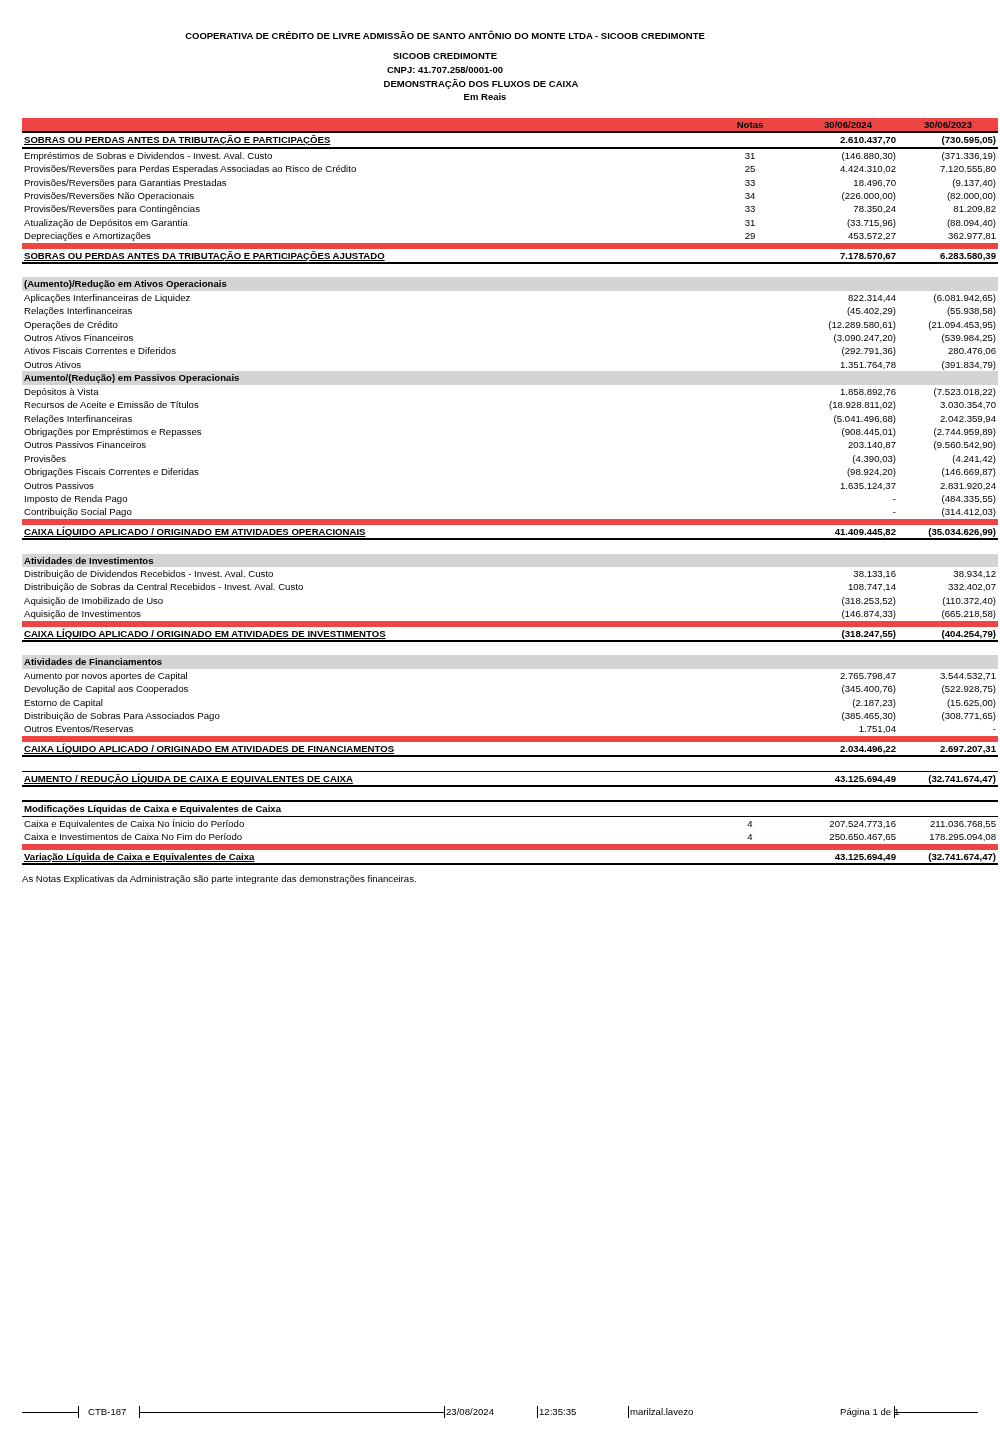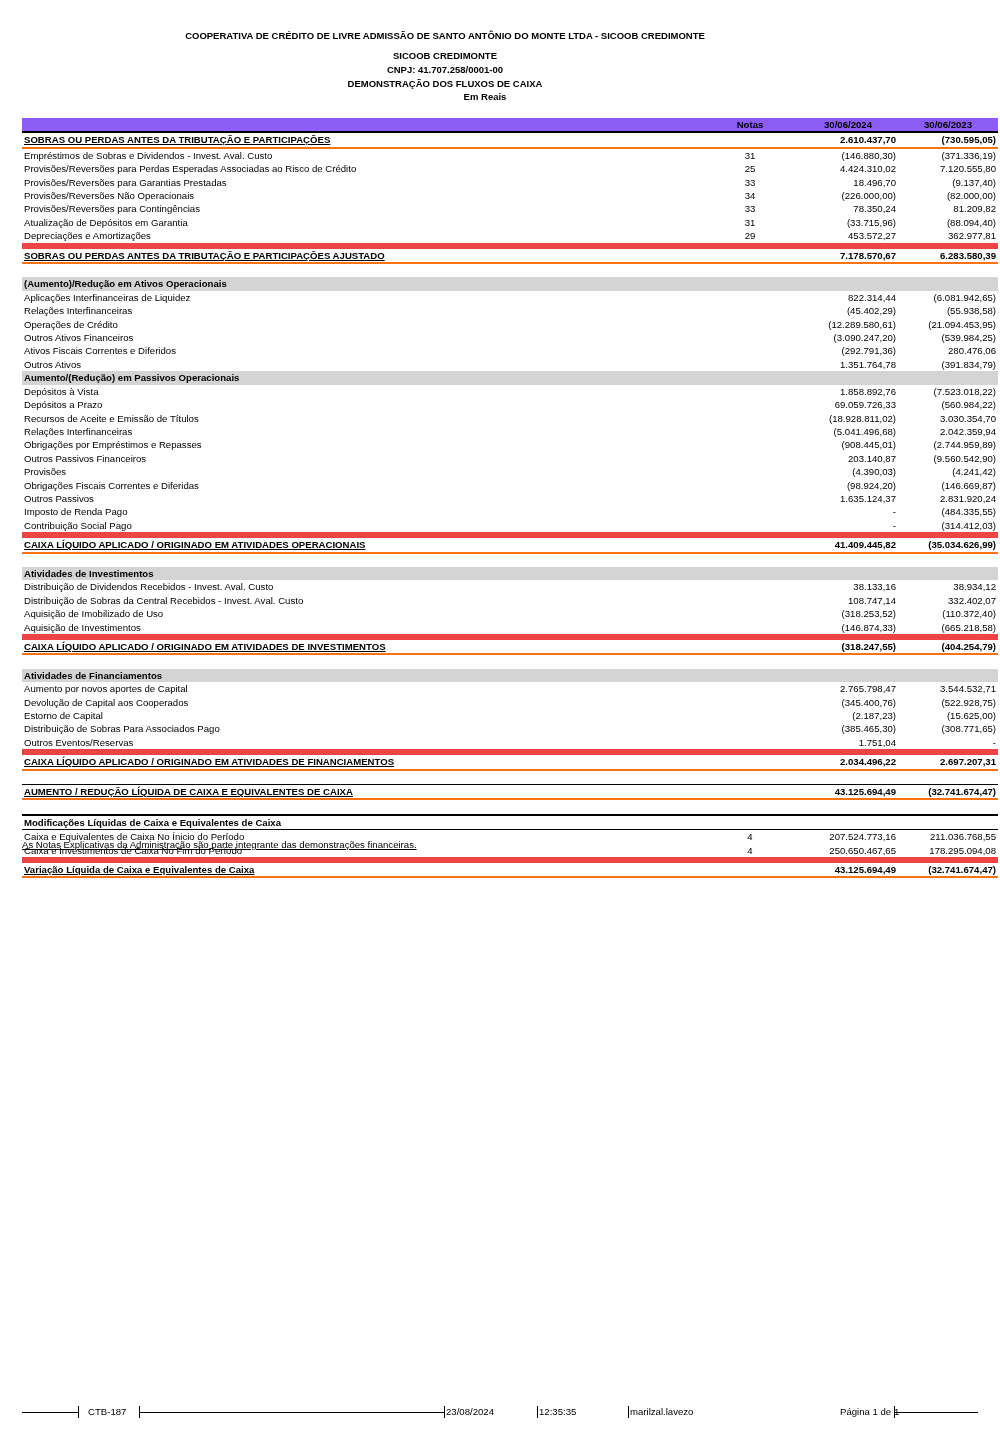--- a/index.html
+++ b/index.html
@@ -1,40 +1,40 @@
 <!DOCTYPE html>
 <html><head>
 <meta charset="utf-8">
 <style>
   html, body { margin: 0; padding: 0; background: #ffffff; }
   body { width: 1000px; height: 1444px; position: relative; font-family: "Liberation Sans", sans-serif; color: #000; overflow: hidden; }
   .hdr { position: absolute; left: 0; width: 890px; text-align: center; font-weight: bold; font-size: 9.5px; }
   .hdr.l0 { top: 30px; }
   .hdr.l1 { top: 50px; }
   .hdr.l2 { top: 64px; }
-  .hdr.l3 { top: 78px; }
+  .hdr.l3 { top: 78px; padding-left: 36px; }
   .hdr.l4 { top: 91px; margin-left: 40px; }
   #tbl { position: absolute; left: 22px; top: 118px; width: 956px; border-collapse: collapse; table-layout: fixed; font-size: 9.6px; }
   #tbl td { padding: 0 2px; height: 13.4px; line-height: 13.4px; white-space: nowrap; overflow: hidden; }
   col.c-desc { width: 680px; }
   col.c-nota { width: 96px; }
   col.c-v1 { width: 100px; }
   col.c-v2 { width: 100px; }
   td.nota { text-align: center; }
   td.num { text-align: right; }
-  tr.colhead td { background: #8b5cf6; font-weight: bold; border-bottom: 2px solid #000; }
+  tr.colhead td { background: #ef4444; font-weight: bold; border-bottom: 2px solid #000; }
   tr.colhead td.nota, tr.colhead td.num { text-align: center; }
   tr.sec td { background: #d4d4d4; font-weight: bold; }
-  tr.total td { font-weight: bold; border-bottom: 2px solid #f97316; }
+  tr.total td { font-weight: bold; border-bottom: 2px solid #000000; }
   tr.total td.desc { text-decoration: underline; }
   tr.total.top td { border-top: 1px solid #000; }
   tr.last-before-total td { border-bottom: 6px solid #ef4444; }
   tr.gap td { height: 13.4px; }
   tr.modhead td { font-weight: bold; border-top: 2px solid #000; border-bottom: 1px solid #000; }
-  #note { position: absolute; left: 22px; top: 839px; font-size: 9.6px; text-decoration: underline; }
+  #note { position: absolute; left: 22px; top: 873px; font-size: 9.6px; }
   #footer { position: absolute; left: 0; top: 1404px; width: 1000px; height: 16px; font-size: 9.6px; }
   .fline { position: absolute; top: 8px; height: 1px; background: #000; }
   .ftick { position: absolute; top: 2px; width: 1px; height: 12px; background: #000; }
   .ftext { position: absolute; top: 2px; }
 </style>
 </head>
 <body>
 
 <div class="hdr l0">COOPERATIVA DE CRÉDITO DE LIVRE ADMISSÃO DE SANTO ANTÔNIO DO MONTE LTDA - SICOOB CREDIMONTE</div>
 <div class="hdr l1">SICOOB CREDIMONTE</div>
@@ -161,26 +161,20 @@
         <td class="num"></td>
         <td class="num"></td>
       </tr>
       <tr class="item">
         <td class="desc">Depósitos à Vista</td>
         <td class="nota"></td>
         <td class="num">1.858.892,76</td>
         <td class="num">(7.523.018,22)</td>
       </tr>
       <tr class="item">
-        <td class="desc">Depósitos a Prazo</td>
-        <td class="nota"></td>
-        <td class="num">69.059.726,33</td>
-        <td class="num">(560.984,22)</td>
-      </tr>
-      <tr class="item">
         <td class="desc">Recursos de Aceite e Emissão de Títulos</td>
         <td class="nota"></td>
         <td class="num">(18.928.811,02)</td>
         <td class="num">3.030.354,70</td>
       </tr>
       <tr class="item">
         <td class="desc">Relações Interfinanceiras</td>
         <td class="nota"></td>
         <td class="num">(5.041.496,68)</td>
         <td class="num">2.042.359,94</td>

